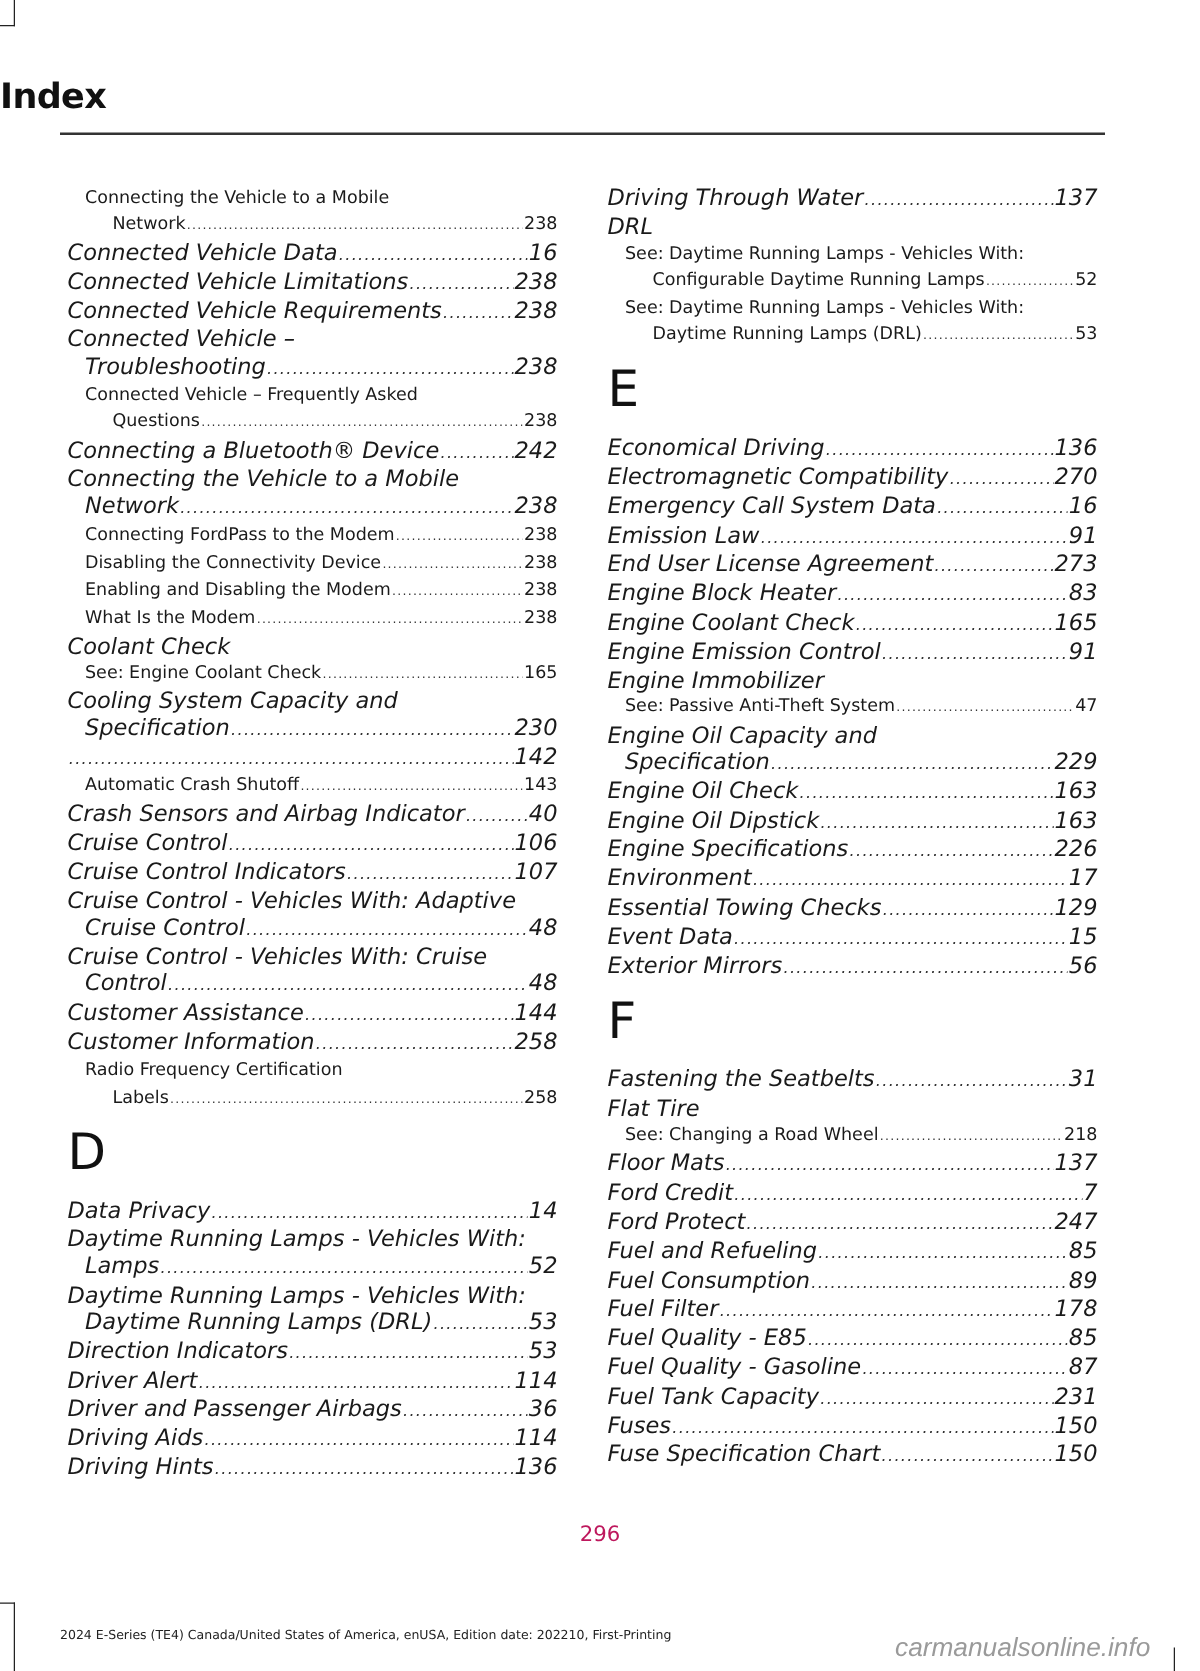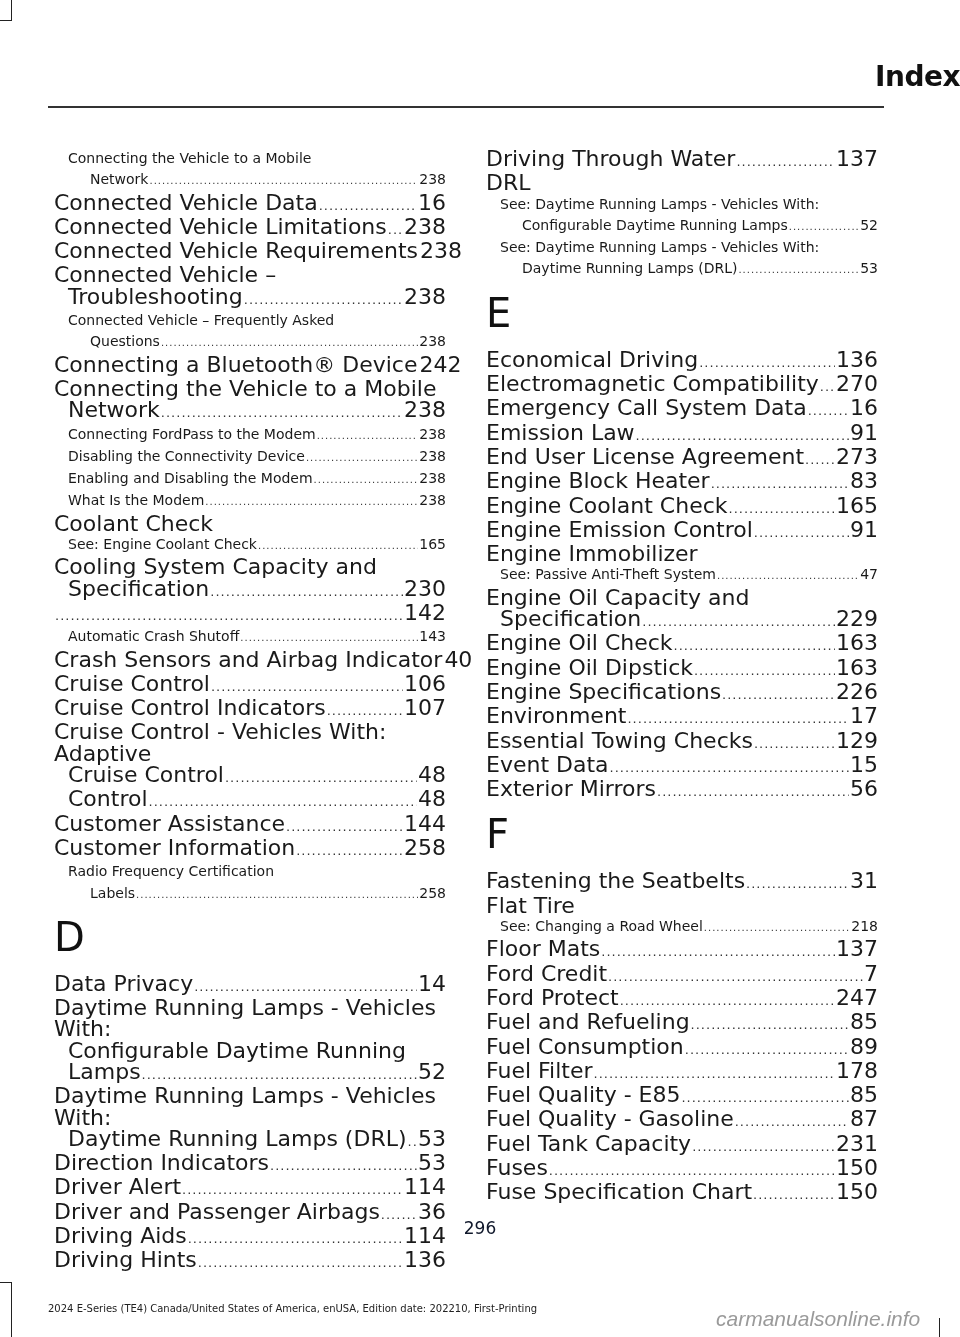--- a/index.html
+++ b/index.html
@@ -3,45 +3,45 @@
 <meta charset="utf-8">
 <style>
   html, body { margin: 0; padding: 0; background: #ffffff; }
   body { width: 960px; height: 1337px; position: relative; overflow: hidden;
          font-family: "DejaVu Sans", sans-serif; color: #1a1a1a; }
   .crop-tl { position: absolute; left: 0; top: 0; width: 11px; height: 20px;
              border-right: 1px solid #222; border-bottom: 1px solid #222; }
   .crop-bl { position: absolute; left: 0; top: 1282px; width: 11px; height: 60px;
              border-top: 1px solid #222; border-right: 1px solid #222; }
   .crop-br { position: absolute; left: 939px; top: 1318px; width: 1px; height: 20px; background: #222; }
-  .page-title { position: absolute; top: 60px; left: 0; width: 960px; text-align: right;
+  .page-title { position: absolute; top: 60px; left: 0; width: 960px; text-align: left;
                 font-family: "DejaVu Sans", sans-serif; font-weight: bold; font-size: 28px;
                 letter-spacing: -0.5px; color: #111; }
   .title-rule { position: absolute; top: 106px; left: 48px; width: 836px; height: 2px; background: #333; }
 
   .col { position: absolute; top: 148px; width: 392px; }
   .col-left { left: 54px; }
   .col-right { left: 486px; }
 
   .entry { display: flex; align-items: baseline; white-space: nowrap; }
   .entry .label { flex: 0 0 auto; }
   .entry .dots { flex: 1 1 auto; overflow: hidden; margin: 0 1px; letter-spacing: 1px; color: #333; }
   .entry .dots::before { content: "......................................................................................................................................................................................................................"; }
   .entry .page { flex: 0 0 auto; }
 
-  .lvl1 { font-size: 22px; line-height: 21.3px; }
+  .lvl1 { font-size: 18px; line-height: 21.3px; font-style: italic; }
   .lvl1 .cont { padding-left: 14px; }
   .lvl2 { font-size: 14px; line-height: 21.3px; padding-left: 14px; }
   .lvl2 .cont { padding-left: 22px; }
   .lvl2 .dots { font-size: 10px; }
   .lvl1 .dots { font-size: 13px; }
   .letter { font-size: 40px; line-height: 44px; font-weight: normal; margin: 10px 0 14px 0; color: #111; }
 
   .page-number { position: absolute; top: 1218px; left: 0; width: 960px; text-align: center;
-                 font-size: 17px; color: #0f172a; }
+                 font-size: 17px; color: #be185d; }
   .footer-text { position: absolute; top: 1303px; left: 48px; font-size: 10px; color: #222; text-align: center; }
   .watermark { position: absolute; top: 1307px; left: 716px; font-family: "Liberation Sans", sans-serif;
                font-size: 21px; color: #9a9a9a; font-style: italic; }
 </style>
 </head>
 <body>
 
 <div class="crop-tl"></div>
 <div class="crop-bl"></div>
 <div class="crop-br"></div>
@@ -194,20 +194,21 @@
     </div>
     <div class="lvl1">
       <div>Cruise Control - Vehicles With: Adaptive</div>
       <div class="entry cont">
         <span class="label">Cruise Control</span>
         <span class="dots"></span>
         <span class="page">48</span>
       </div>
     </div>
     <div class="lvl1">
+      <div>Cruise Control - Vehicles With: Cruise</div>
       <div class="entry cont">
         <span class="label">Control</span>
         <span class="dots"></span>
         <span class="page">48</span>
       </div>
     </div>
     <div class="lvl1">
       <div class="entry">
         <span class="label">Customer Assistance</span>
         <span class="dots"></span>
@@ -232,21 +233,20 @@
     <div class="letter">D</div>
     <div class="lvl1">
       <div class="entry">
         <span class="label">Data Privacy</span>
         <span class="dots"></span>
         <span class="page">14</span>
       </div>
     </div>
     <div class="lvl1">
       <div>Daytime Running Lamps - Vehicles With:</div>
-      <div class="cont">Configurable Daytime Running</div>
       <div class="entry cont">
         <span class="label">Lamps</span>
         <span class="dots"></span>
         <span class="page">52</span>
       </div>
     </div>
     <div class="lvl1">
       <div>Daytime Running Lamps - Vehicles With:</div>
       <div class="entry cont">
         <span class="label">Daytime Running Lamps (DRL)</span>

